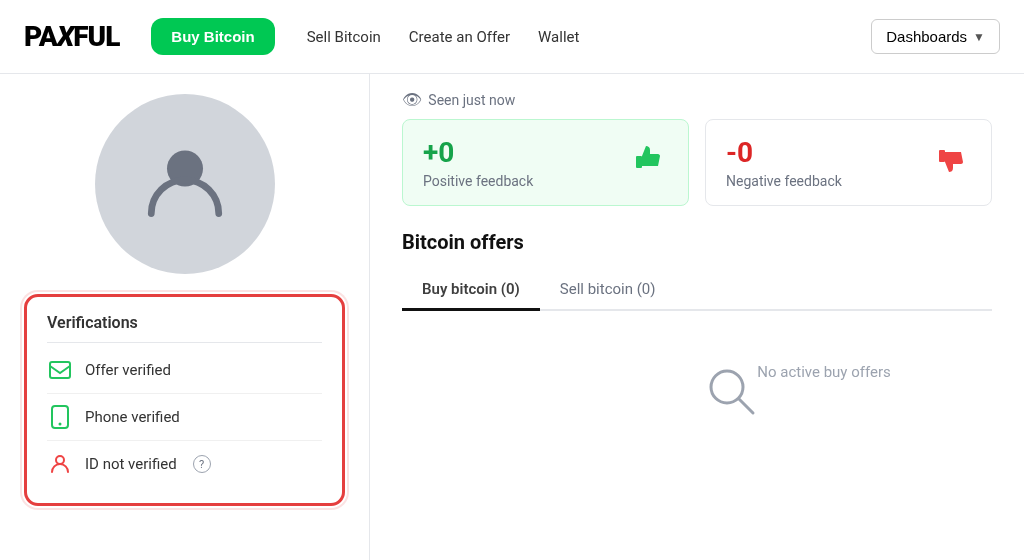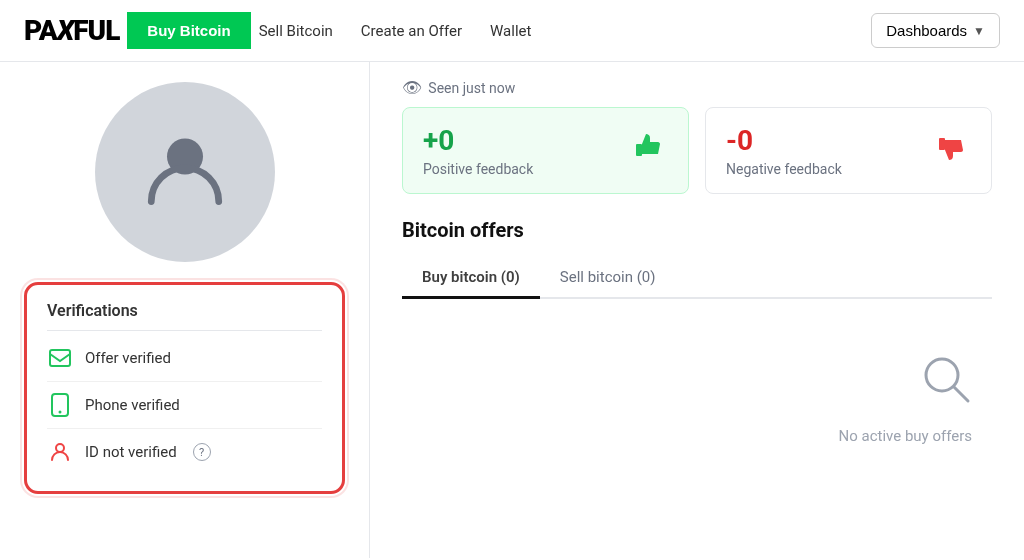--- a/index.html
+++ b/index.html
@@ -3,40 +3,40 @@
   <meta charset="utf-8">
   <style>
     * { box-sizing: border-box; margin: 0; padding: 0; }
     body { font-family: -apple-system, BlinkMacSystemFont, 'Segoe UI', Roboto, sans-serif; background: #fff; color: #333; width: 1024px; height: 560px; overflow: hidden; }
 
     
     .header {
       display: flex;
       align-items: center;
       padding: 8px 24px;
-      height: 62px;
+      height: 74px;
       border-bottom: 1px solid #e5e7eb;
       background: #fff;
-      gap: 8px;
+      gap: 32px;
     }
     .logo {
       font-size: 28px;
       font-weight: 900;
       letter-spacing: -1px;
       color: #000;
       display: flex;
       align-items: center;
     }
     .logo span { color: #000; }
     .logo .x-letter { font-style: italic; }
     .buy-bitcoin-btn {
       background: #00c853;
       color: #fff;
       border: none;
-      border-radius: 0;
+      border-radius: 12px;
       padding: 10px 20px;
       font-size: 15px;
       font-weight: 600;
       cursor: pointer;
     }
     .nav-links {
       display: flex;
       align-items: center;
       gap: 28px;
       flex: 1;
@@ -209,22 +209,22 @@
     }
     .tab.active {
       color: #404040;
       font-weight: 600;
       border-bottom: 3px solid #111;
     }
 
     
     .empty-state {
       display: flex;
-      flex-direction: column;
-      align-items: flex-end;
+      flex-direction: row;
+      align-items: flex-start;
       justify-content: center;
       padding: 20px;
       color: #9ca3af;
       margin-left: 200px;
     }
     .search-icon-large {
       font-size: 48px;
       margin-bottom: 10px;
       color: #9ca3af;
     }

